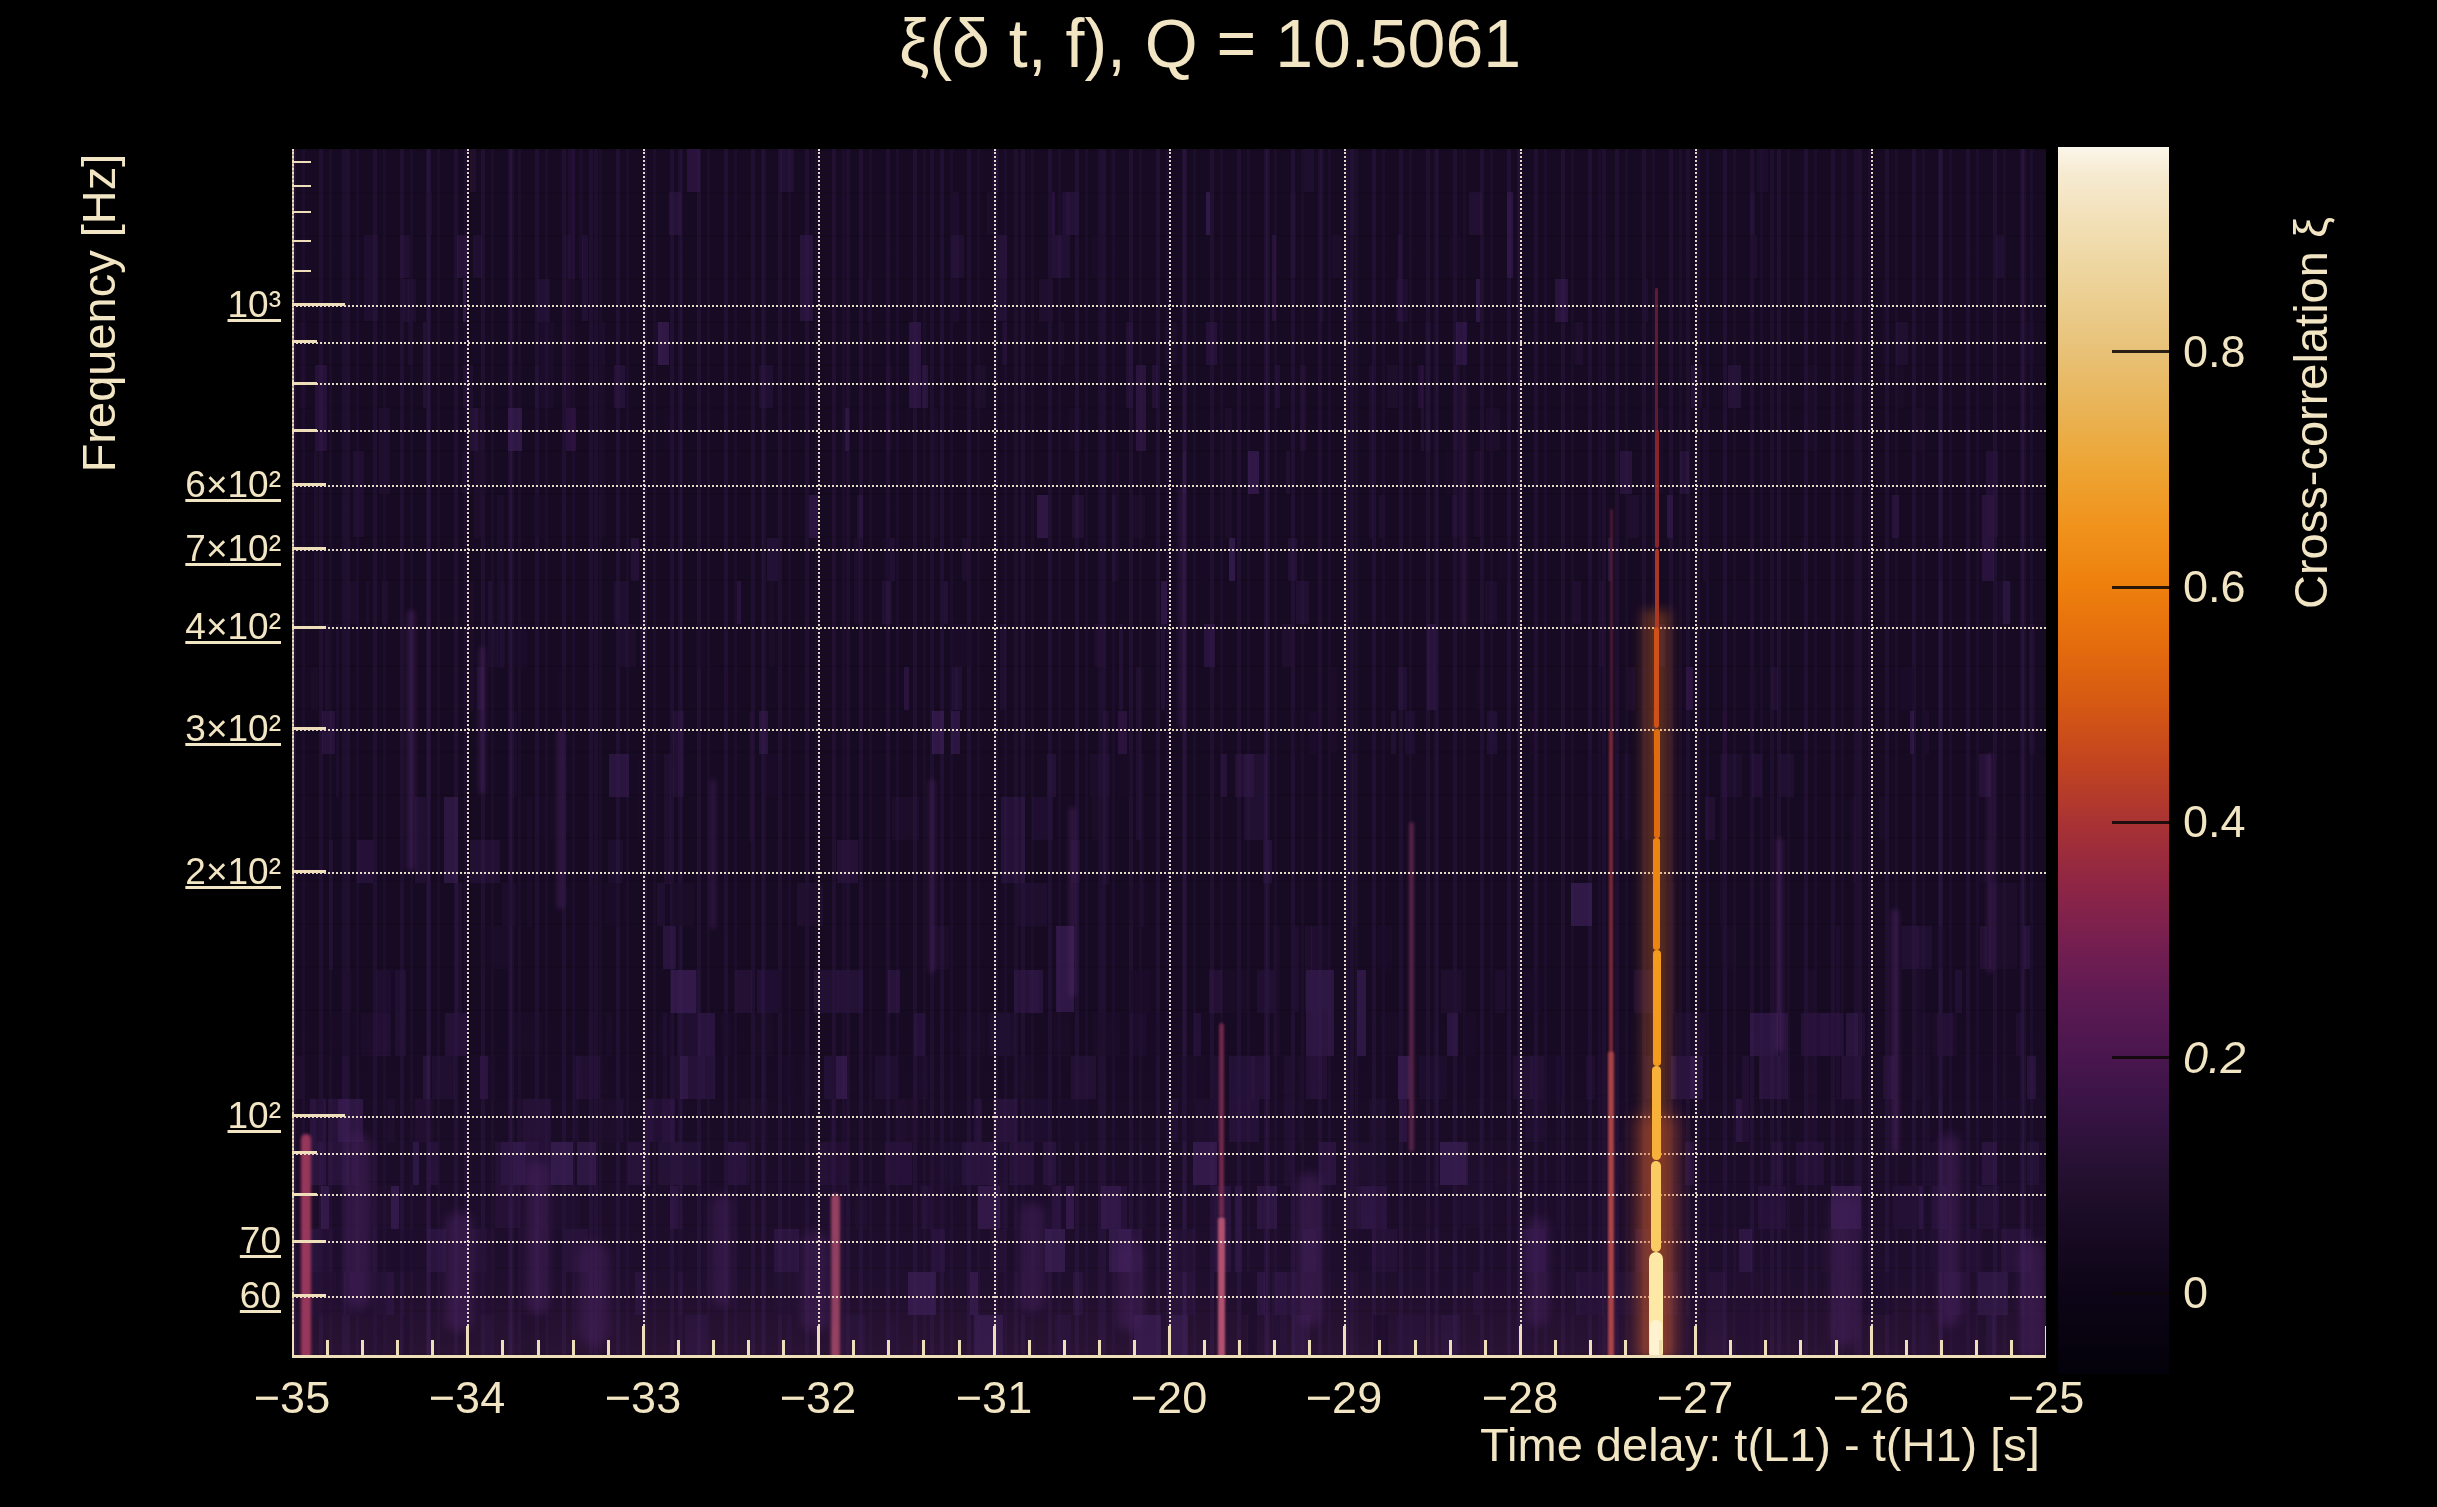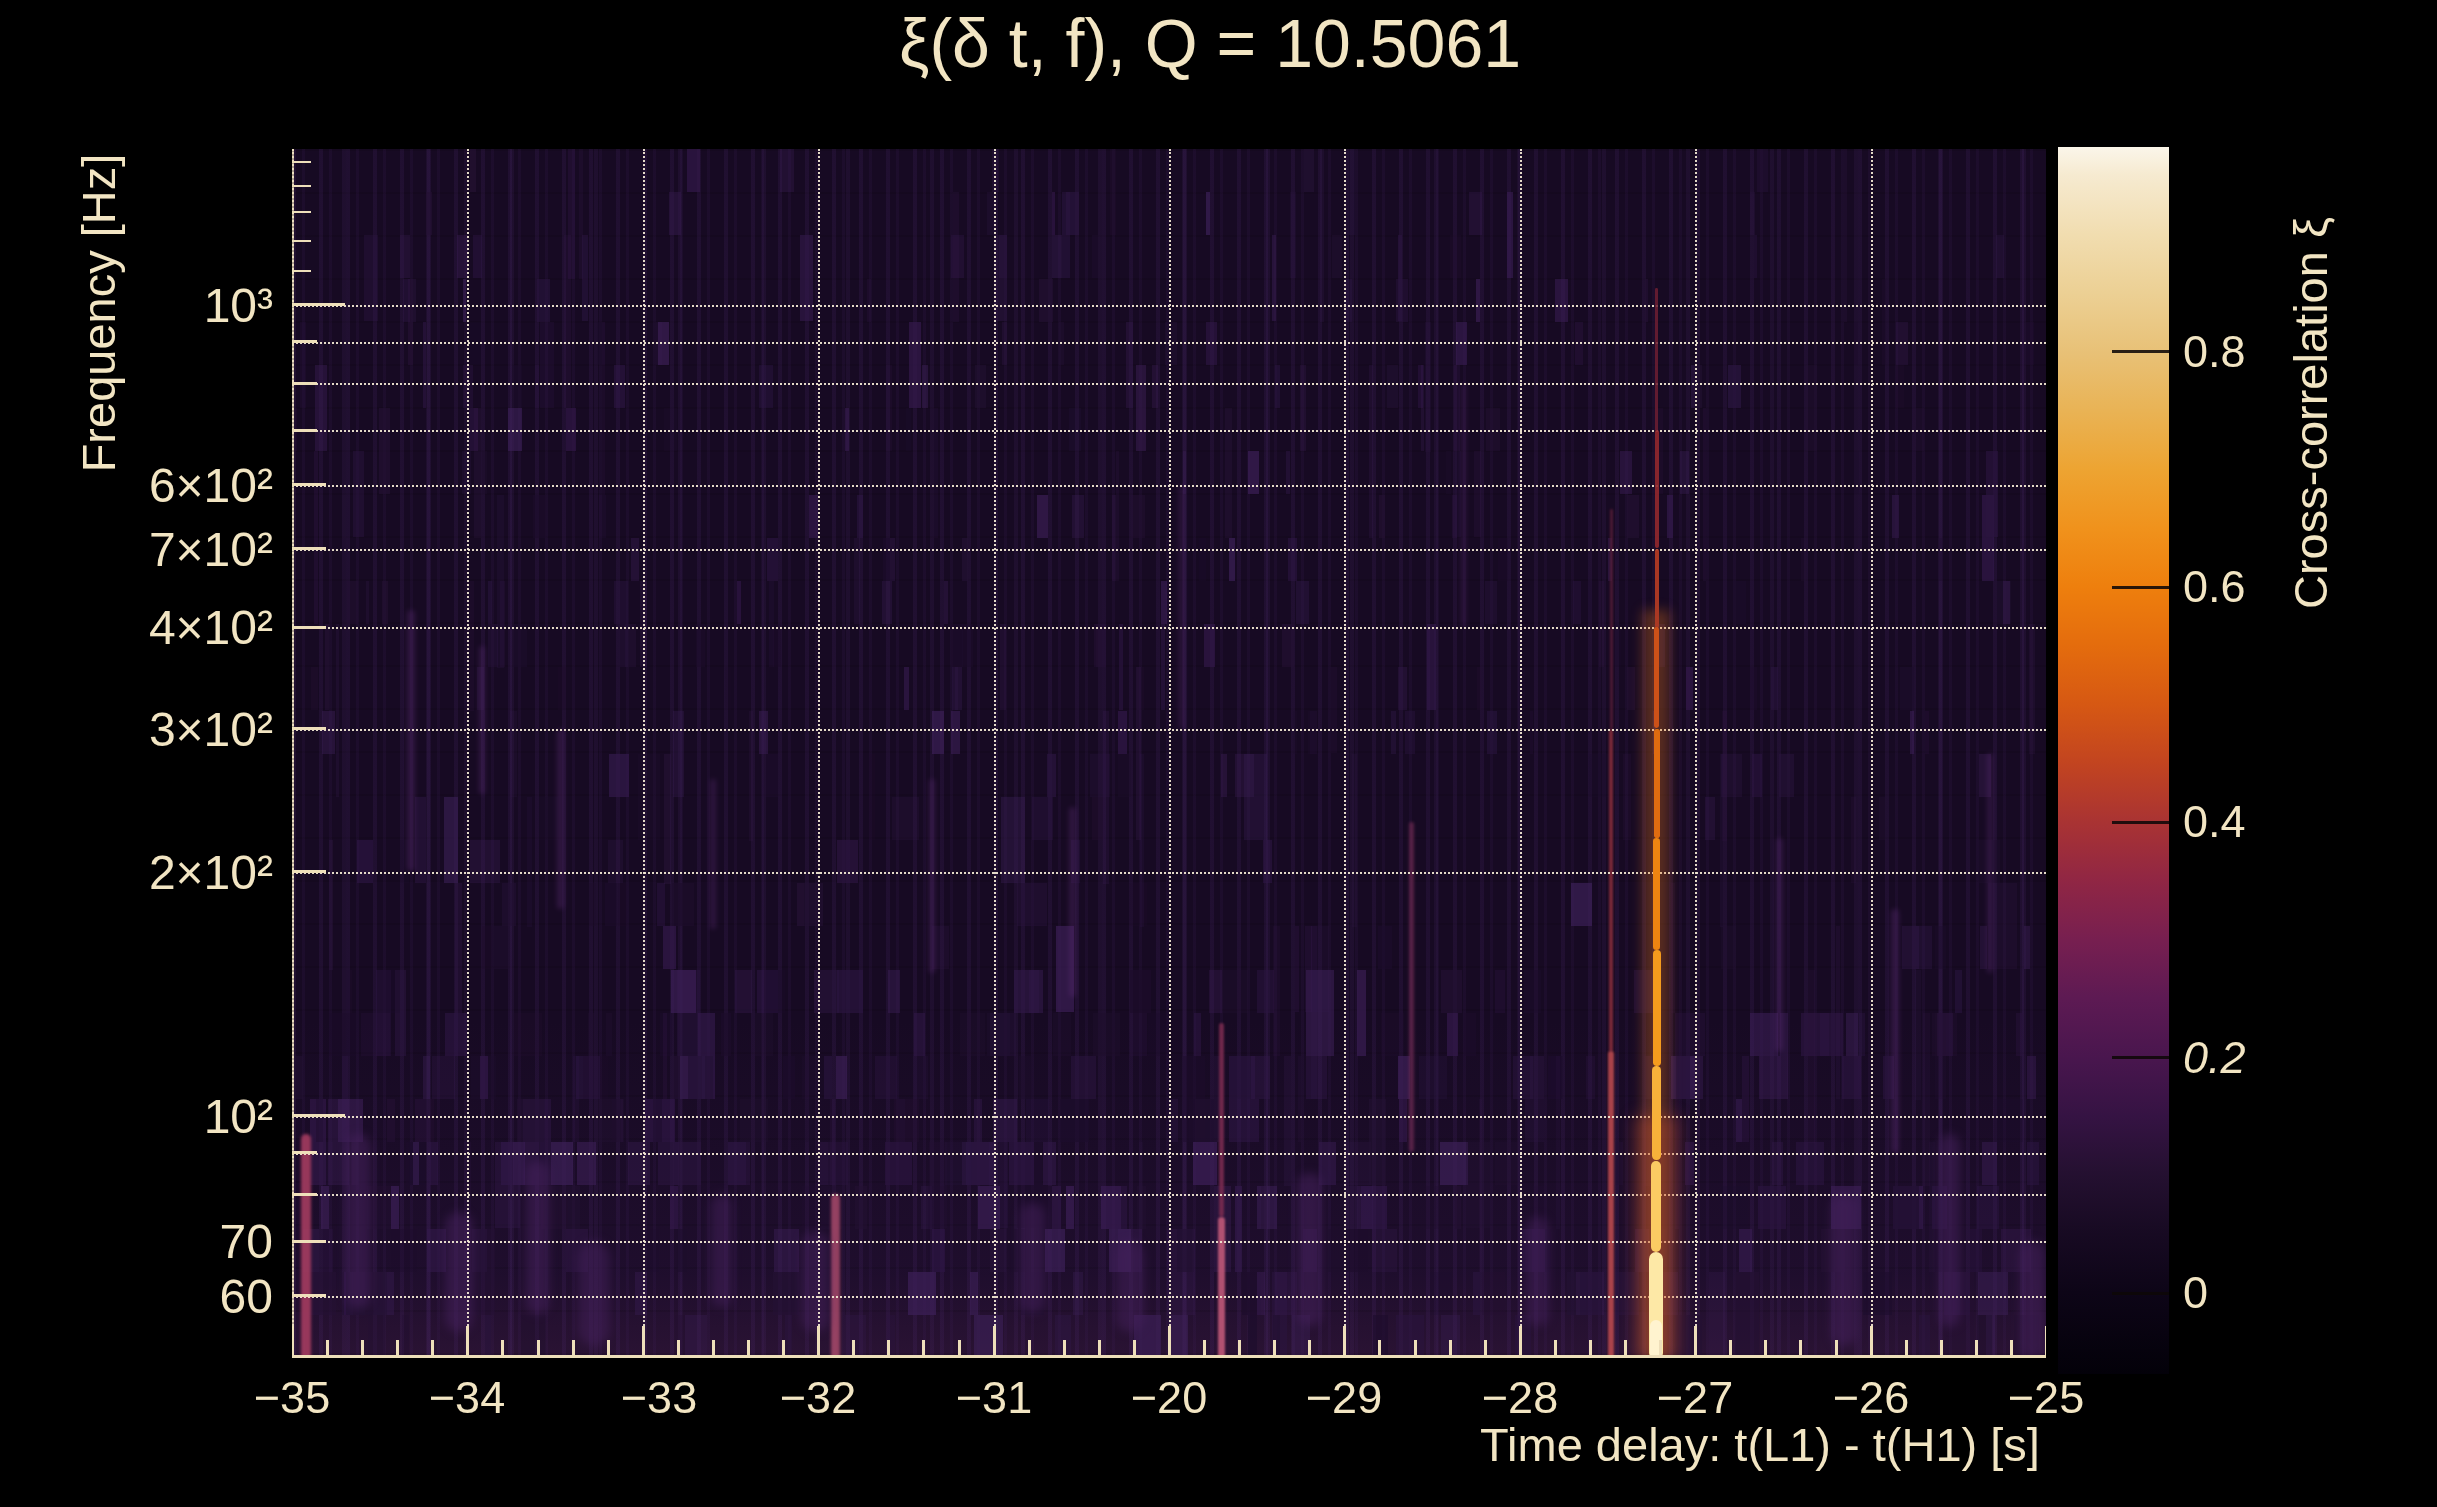--- a/index.html
+++ b/index.html
@@ -17,21 +17,21 @@
       repeating-linear-gradient(90deg, transparent 0 50px, rgba(105,60,150,0.10) 50px 54px, transparent 54px 84px),
       repeating-linear-gradient(180deg, rgba(0,0,0,0.10) 0 1.9px, transparent 1.9px 43px),
       linear-gradient(180deg, rgba(23,10,35,0) 0%, rgba(23,10,35,0) 72%, rgba(70,32,95,0.16) 93%, rgba(110,50,110,0.22) 100%);}
   .layer{position:absolute;left:0;top:0;width:100%;height:100%;}
   #noise-tiles{z-index:1}#feature-streaks{z-index:2}#gridlines{z-index:3}#signal-ridge{z-index:4}#plot-ticks{z-index:5}#axis-lines{z-index:6}
   .vgrid{position:absolute;top:0;width:0;height:100%;border-left:2.8px dotted rgba(245,236,214,0.92);}
   .hgrid{position:absolute;left:0;height:0;width:100%;border-top:2.8px dotted rgba(245,236,214,0.92);}
   .tick{position:absolute;background:#eedfba;}
   .tile,.streak,.seg{position:absolute;}
   #x-tick-labels div{position:absolute;transform:translateX(-50%);font-size:45px;white-space:nowrap;}
-  #y-tick-labels div{position:absolute;right:8px;transform:translateY(-50%);font-size:48px;white-space:nowrap;}
+  #y-tick-labels div{position:absolute;right:0;transform:translateY(-50%);font-size:37px;white-space:nowrap;text-decoration:underline;}
   #x-tick-labels{position:absolute;left:292px;top:1372px;width:1754px;height:53px;}
   #y-tick-labels{position:absolute;left:0;top:149px;width:281px;height:1209px;}
   #colorbar{position:absolute;left:2058px;top:147px;width:111px;height:1227px;}
   #cb-ticks .tick{left:54px;width:57px;height:2.8px;background:rgba(14,8,8,0.88);}
   #cb-labels{position:absolute;left:2183px;top:147px;width:188px;height:1227px;}
   #cb-labels div{position:absolute;transform:translateY(-50%);font-size:45px;white-space:nowrap;}
 </style>
 </head>
 <body>
 
@@ -823,21 +823,21 @@
       </div>
     <div id="axis-lines" class="layer">
         <div class="tick" style="left: 0px; bottom: 0px; width: 100%; height: 2.8px;"></div>
         <div class="tick" style="left: 0px; top: 0px; width: 1.9px; height: 100%; opacity: 0.7;"></div>
       </div>
   </div>
 
   <div id="x-tick-labels" class="txt">
       <div class="" style="left: 0px; top: 0px;">−35</div>
       <div class="" style="left: 175px; top: 0px;">−34</div>
-      <div class="" style="left: 351px; top: 0px; margin-left: 16px;">−33</div>
+      <div class="" style="left: 351px; top: 0px;">−33</div>
       <div class="" style="left: 526px; top: 0px;">−32</div>
       <div class="" style="left: 702px; top: 0px;">−31</div>
       <div class="" style="left: 877px; top: 0px;">−20</div>
       <div class="" style="left: 1052px; top: 0px;">−29</div>
       <div class="" style="left: 1228px; top: 0px;">−28</div>
       <div class="" style="left: 1403px; top: 0px;">−27</div>
       <div class="" style="left: 1579px; top: 0px;">−26</div>
       <div class="" style="left: 1754px; top: 0px;">−25</div>
     </div>
   <div id="y-tick-labels" class="txt">

